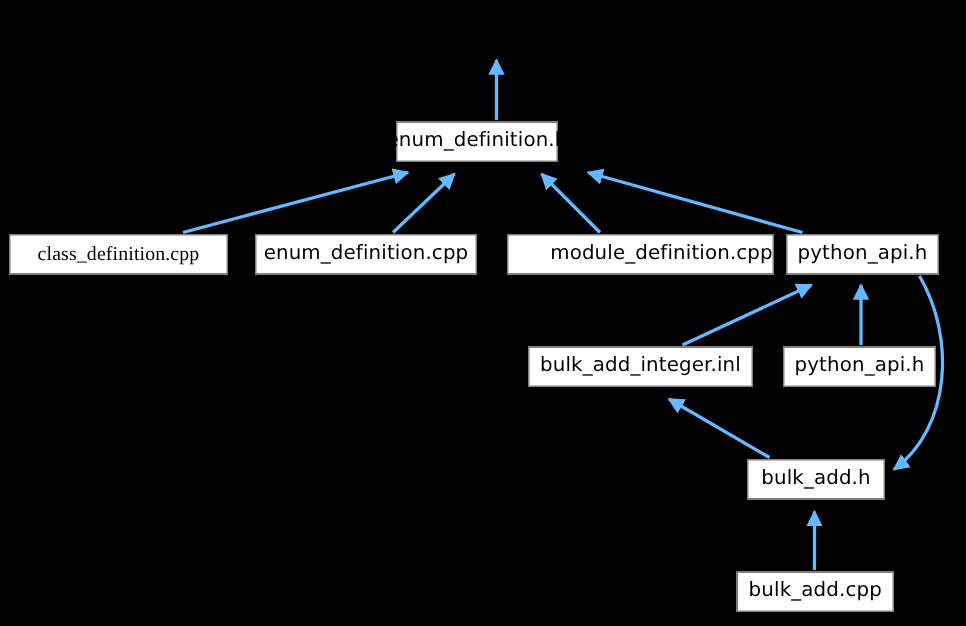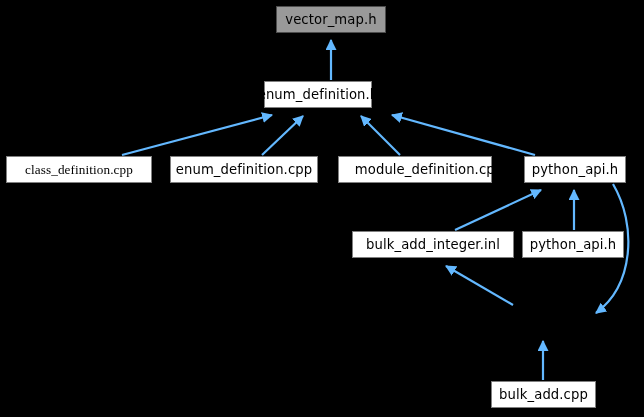--- a/index.html
+++ b/index.html
@@ -93,50 +93,50 @@
 
     <g>
       <path d="M613,184 C637,225 634,285 596,313" stroke="#63b8ff" stroke-width="2.2" fill="none" marker-end="url(#arrow)"></path>
     </g>
 
     <g>
       <path d="M543,380 L543,341" stroke="#63b8ff" stroke-width="2.2" fill="none" marker-end="url(#arrow)"></path>
     </g>
   </svg>
 
-  <div class="node root" style="left:276px; top:6px; width:110px;">
-    <span class="node-label">vector_map.h</span>
-  </div>
 
   <div class="node" style="left:264px; top:81px; width:108px;">
     <span class="node-label">enum_definition.h</span>
   </div>
 
   <div class="node" style="left:6px; top:156px; width:146px;font-family:Liberation Serif, serif;">
     <span class="node-label">class_definition.cpp</span>
   </div>
 
   <div class="node" style="left:170px; top:156px; width:148px;align-items:center;">
     <span class="node-label">enum_definition.cpp</span>
   </div>
 
-  <div class="node" style="left:338px; top:156px; width:154px;padding-left:28px;">
+  <div class="node" style="left:338px; top:156px; width:178px;padding-left:28px;">
     <span class="node-label">module_definition.cpp</span>
   </div>
 
   <div class="node" style="left:524px; top:156px; width:102px;">
     <span class="node-label">python_api.h</span>
   </div>
 
-  <div class="node" style="left:352px; top:231px; width:162px;">
+  <div class="node" style="left:352px; top:231px; width:150px;">
     <span class="node-label">bulk_add_integer.inl</span>
   </div>
 
   <div class="node" style="left:522px; top:231px; width:102px;">
     <span class="node-label">python_api.h</span>
   </div>
 
+  <div class="node" style="left:498px; top:306px; width:92px;">
+    <span class="node-label">bulk_add.h</span>
+  </div>
 
   <div class="node" style="left:491px; top:381px; width:105px;">
     <span class="node-label">bulk_add.cpp</span>
   </div>
 
 </div>
 
 </body></html>

